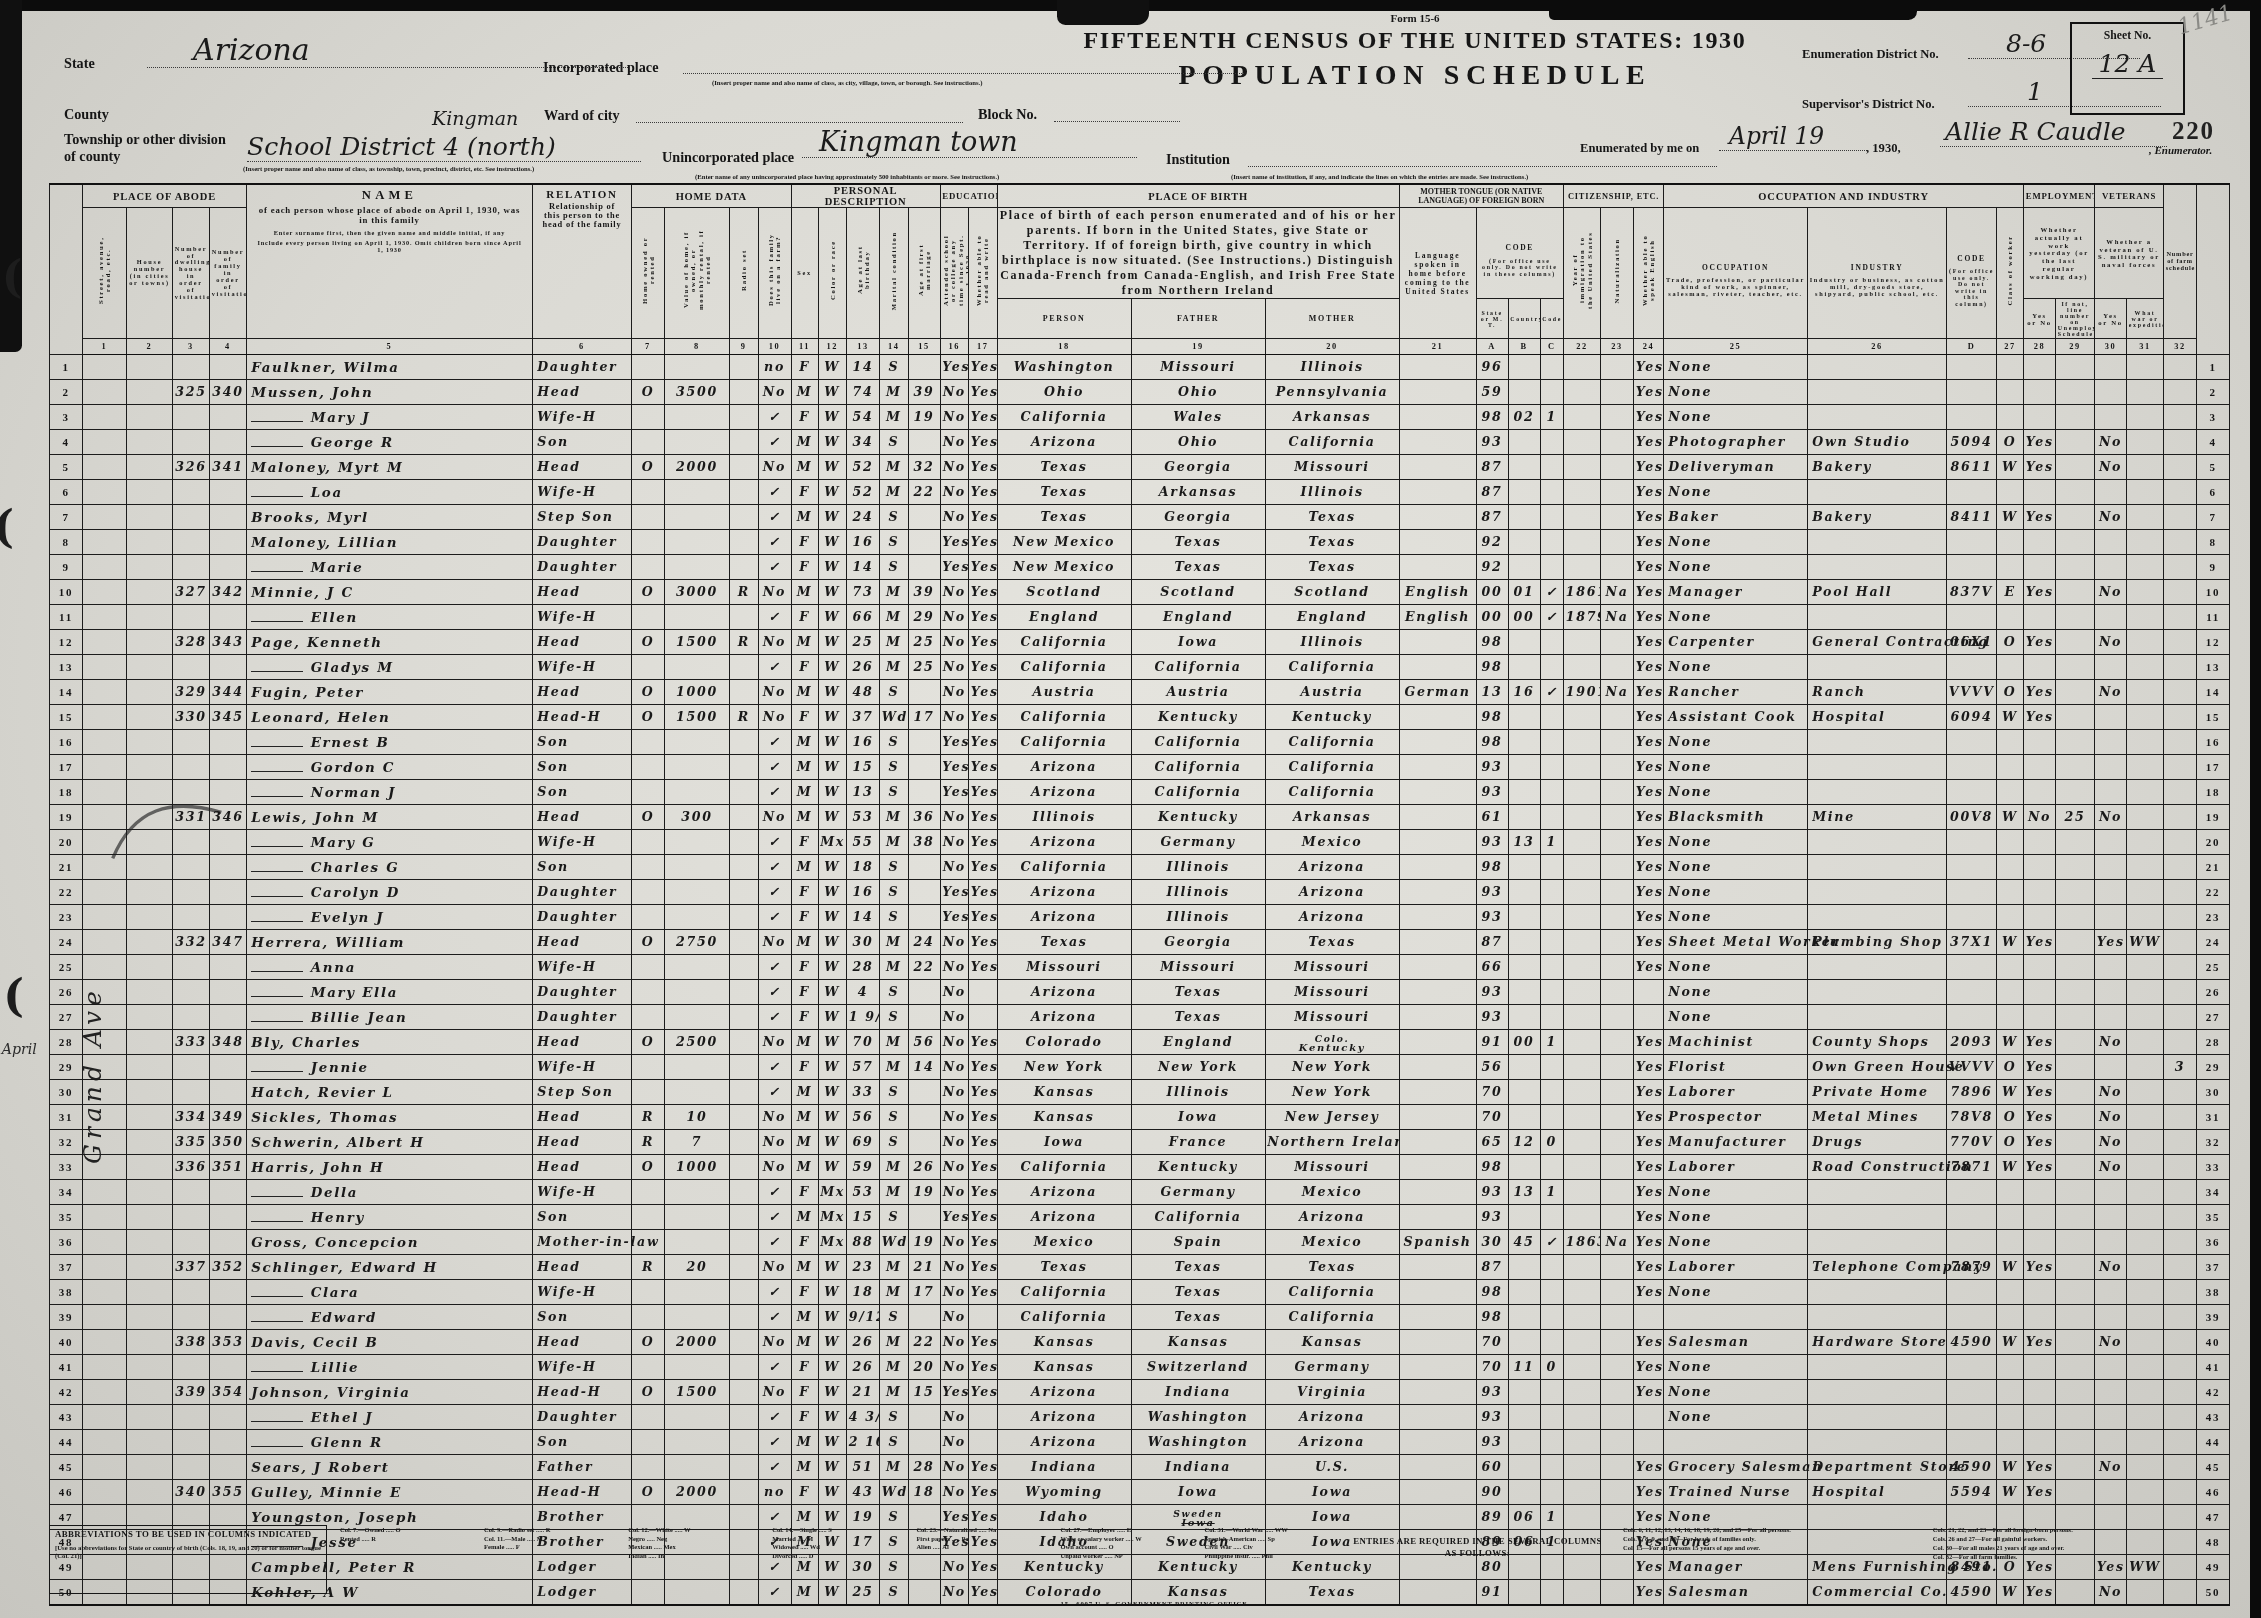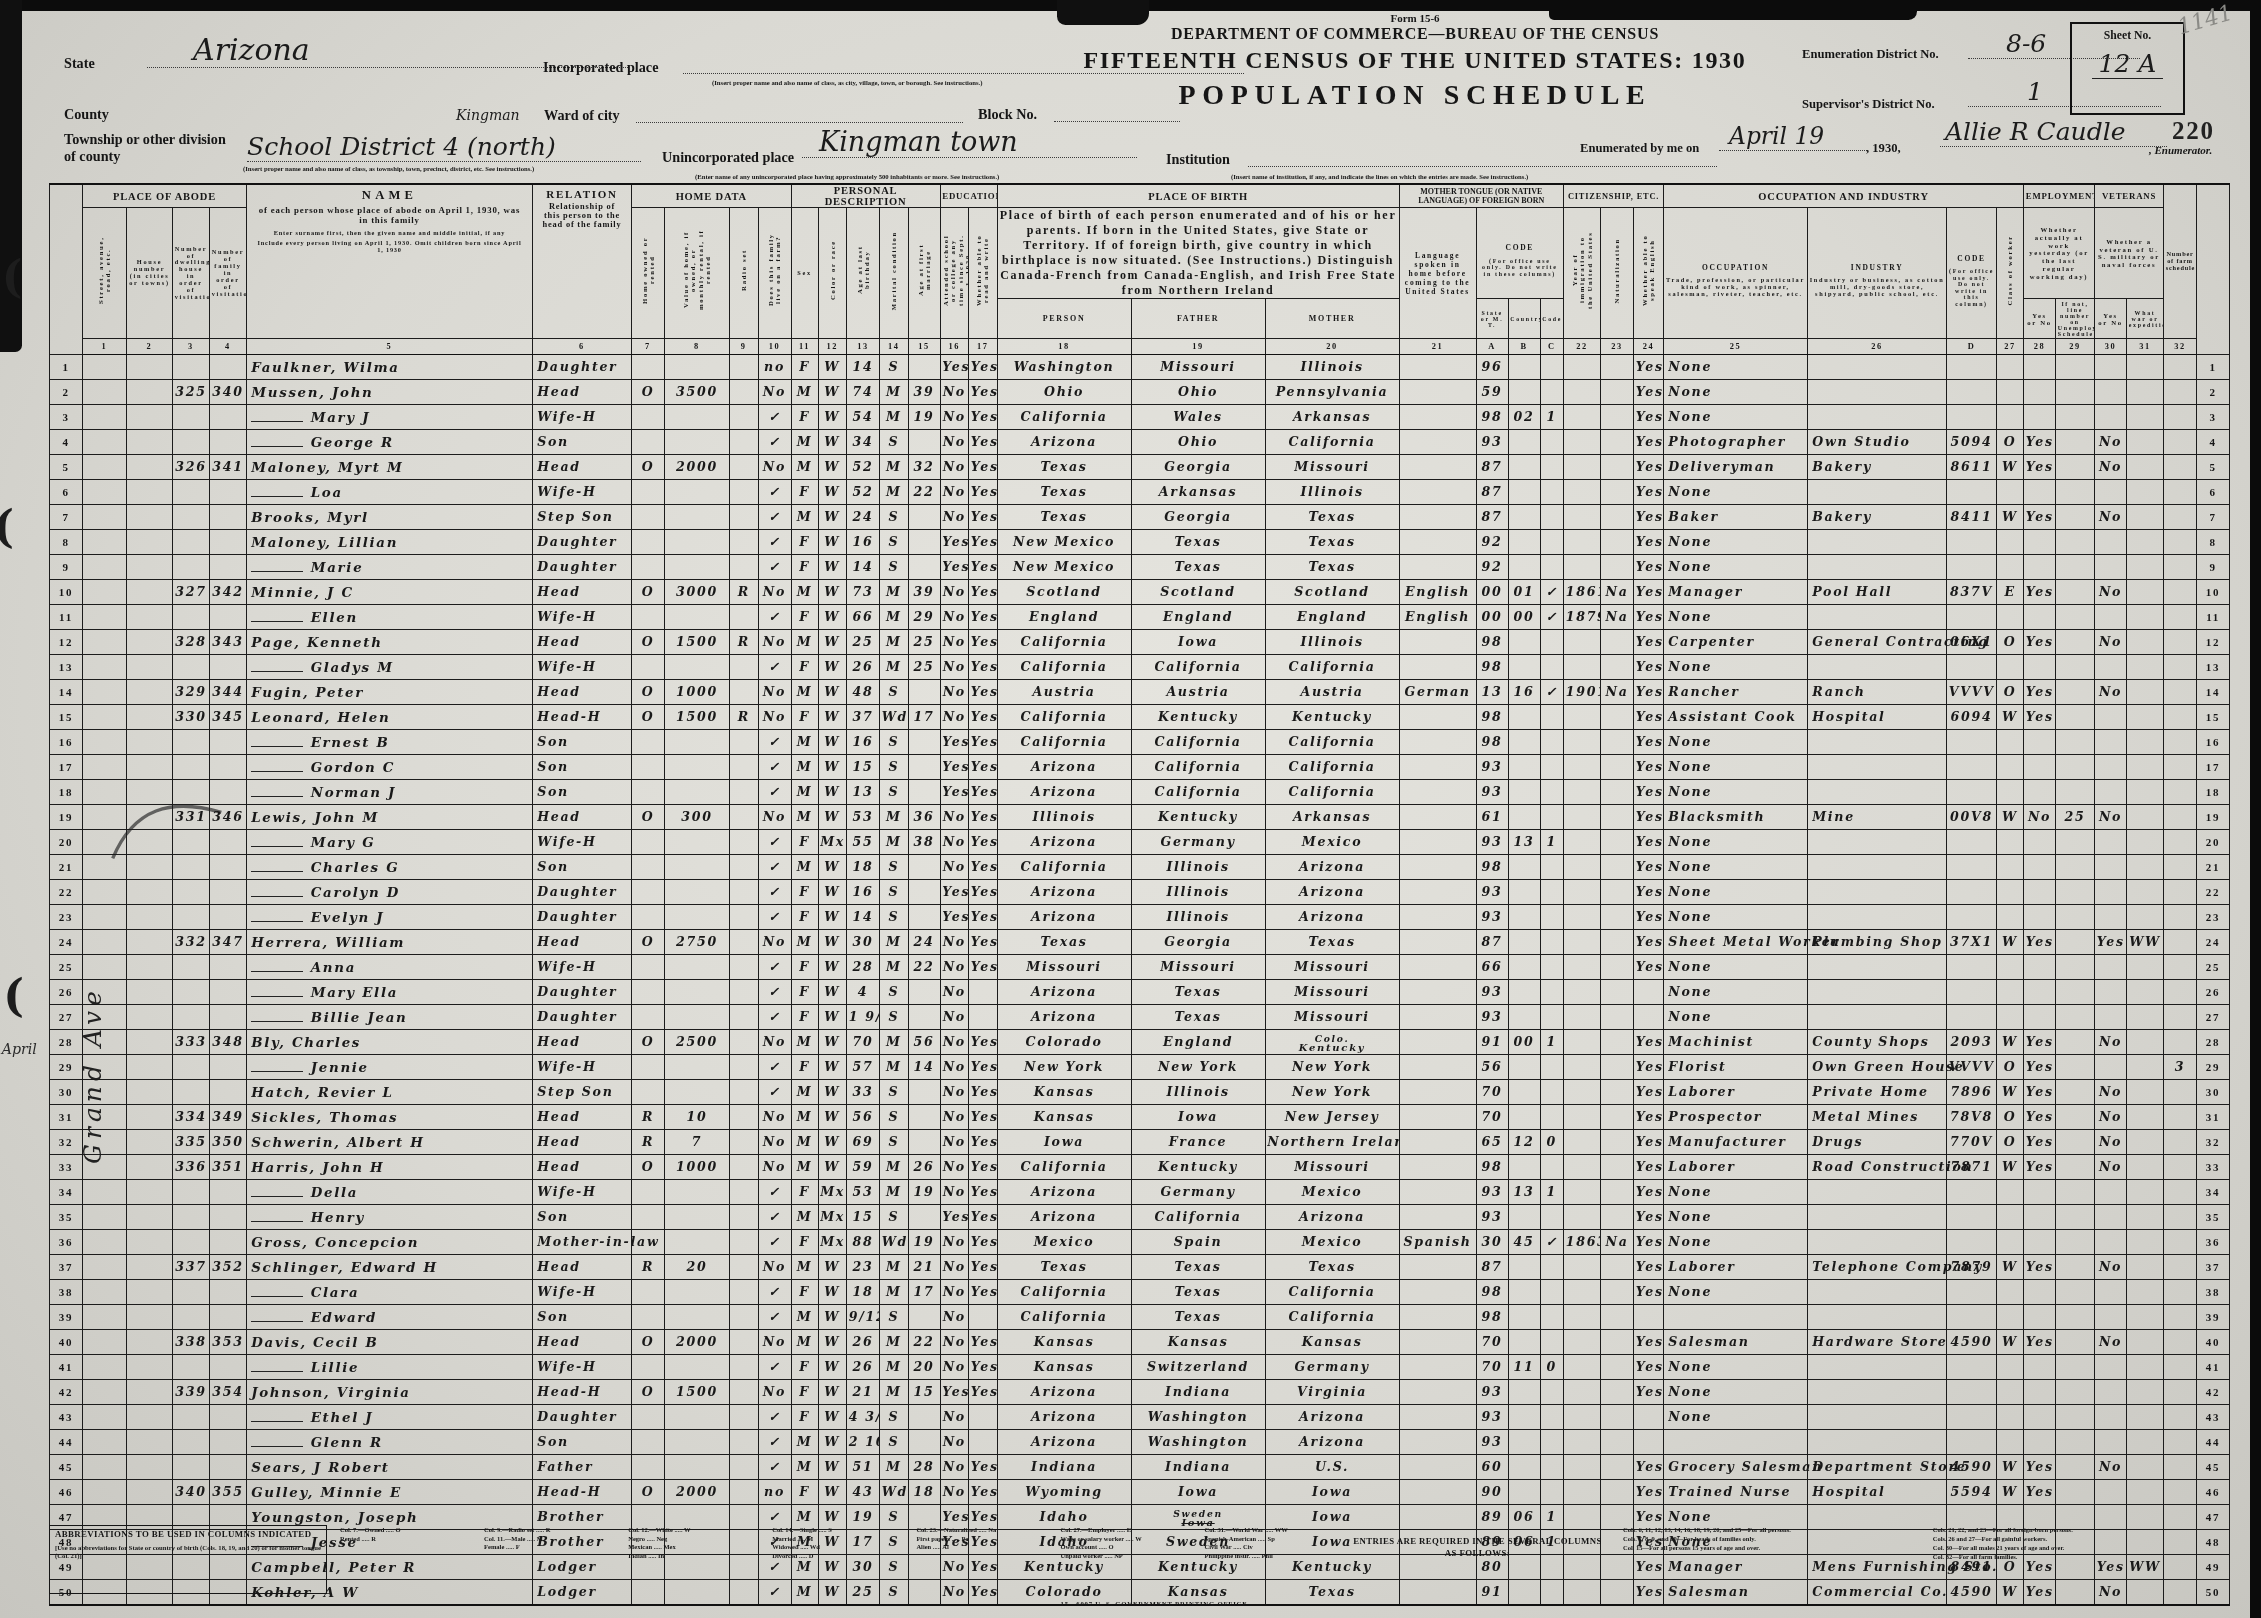--- a/index.html
+++ b/index.html
@@ -96,32 +96,31 @@
   <div class="strip-left"></div>
   <span class="hole" style="left:1.7px;top:251px;">(</span>
   <span class="hole" style="left:-6.7px;top:501px;">(</span>
   <span class="hole" style="left:3.3px;top:970px;">(</span>
   <svg class="scribble" width="142" height="92" viewBox="0 0 170 110">
     <path d="M20 95 C 45 35, 90 22, 150 40" stroke="#3a3a3a" stroke-width="4" fill="none" opacity="0.75"></path>
   </svg>
 
   <div class="title-block">
     <div class="form-no">Form 15-6</div>
-    <div class="dept">DEPARTMENT OF COMMERCE—BUREAU OF THE CENSUS</div>
     <div class="census">FIFTEENTH CENSUS OF THE UNITED STATES: 1930</div>
     <div class="sched">POPULATION SCHEDULE</div>
   </div>
 
   <span class="abs lbl" style="left:64px;top:55px;">State</span>
   <span class="abs hw uline" style="left:147px;top:32px;width:435px;font-size:30px;padding-left:46px;">Arizona</span>
 
   <span class="abs lbl" style="left:64px;top:106px;">County</span>
 
   <span class="abs lbl" style="left:64px;top:131px;width:176px;white-space:normal;line-height:1.2;">Township or other division of county</span>
-  <span class="abs hw" style="left:456px;top:107px;font-size:14px;">Kingman</span>
+  <span class="abs hw" style="left:432px;top:107px;font-size:19px;">Kingman</span>
   <span class="abs hw uline" style="left:247px;top:132px;width:394px;font-size:25px;">School District 4 (north)</span>
   <span class="abs tiny" style="left:243px;top:165px;font-size:6.7px;">(Insert proper name and also name of class, as township, town, precinct, district, etc.   See instructions.)</span>
 
   <span class="abs lbl" style="left:543px;top:59px;">Incorporated place</span>
   <span class="abs uline" style="left:683px;top:50px;width:561px;height:23.4px;"></span>
   <span class="abs tiny" style="left:712px;top:79px;font-size:6.7px;">(Insert proper name and also name of class, as city, village, town, or borough.   See instructions.)</span>
 
   <span class="abs lbl" style="left:544px;top:107px;">Ward of city</span>
   <span class="abs uline" style="left:636px;top:100px;width:327px;height:22px;"></span>
   <span class="abs lbl" style="left:978px;top:106px;">Block No.</span>

